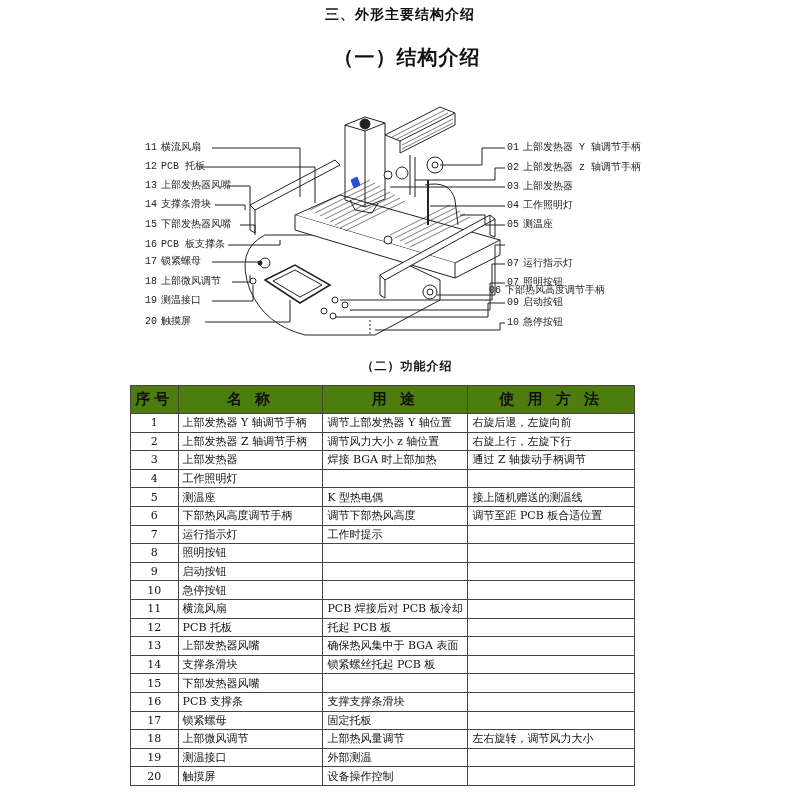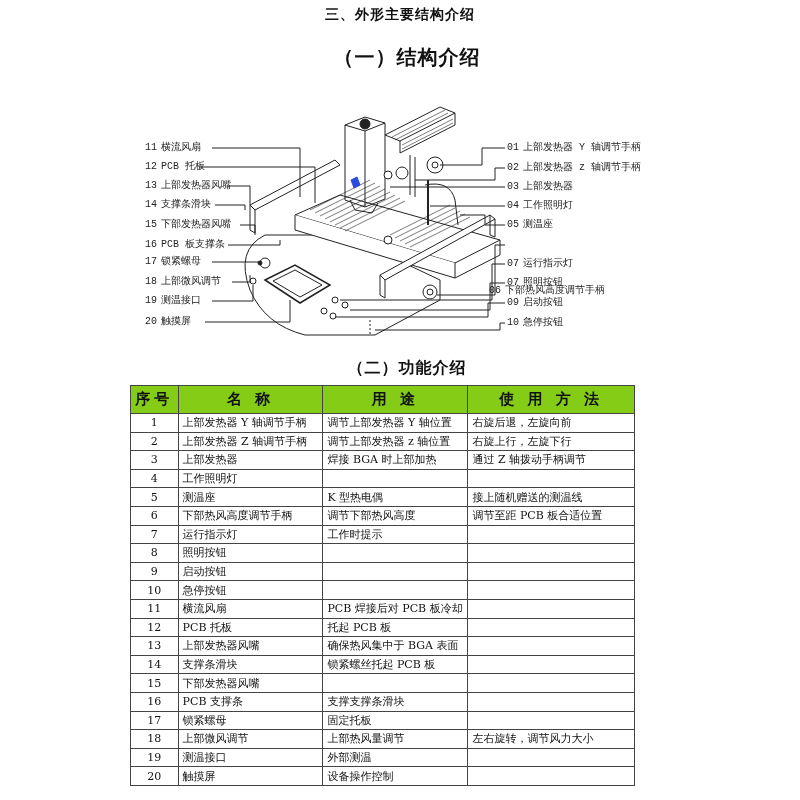--- a/index.html
+++ b/index.html
@@ -11,41 +11,41 @@
       font-family: "DejaVu Sans", sans-serif; font-weight: bold; font-size: 14px; letter-spacing: 1px;
       color: #111;
     }
     .title-sub {
       position: absolute; left: 0; top: 44px; width: 800px; text-align: center;
       font-family: "DejaVu Sans", sans-serif; font-weight: bold; font-size: 20px; letter-spacing: 1px;
       padding-left: 14px;
     }
     .title-sub2 {
       position: absolute; left: 0; top: 358px; width: 800px; text-align: center;
-      font-family: "DejaVu Sans", sans-serif; font-weight: bold; font-size: 16px; letter-spacing: 1px;
+      font-family: "DejaVu Sans", sans-serif; font-weight: bold; font-size: 12px; letter-spacing: 1px;
       padding-left: 14px;
     }
 
     
     .diagram { position: absolute; left: 140px; top: 85px; width: 490px; height: 260px; }
     .diagram svg { position: absolute; left: 0; top: 0; }
     .callout {
       position: absolute; font-family: Liberation Mono, monospace; font-size: 10px; color: #222;
       white-space: nowrap; line-height: 10px;
     }
     .callout .num { margin-right: 4px; }
 
     
     .func-table {
       position: absolute; left: 130px; top: 385px; width: 505px;
       border-collapse: collapse; border: 1.5px solid #222;
       font-family: "DejaVu Serif", "Liberation Serif", serif;
     }
     .func-table th {
-      background: #84cc16; height: 28px; font-size: 15px; font-weight: bold;
+      background: #4d7c0f; height: 28px; font-size: 15px; font-weight: bold;
       border: 1px solid #444; text-align: center; letter-spacing: 4px;
       font-family: "DejaVu Sans", sans-serif;
     }
     .func-table td {
       height: 18.6px; font-size: 11px; border: 1px solid #444; padding: 0 4px;
       white-space: nowrap; line-height: 17px;
     }
     .func-table td.no { text-align: center; padding: 0; }
     .col-no { width: 48px; }
     .col-name { width: 145px; }
@@ -202,21 +202,21 @@
   <tbody id="tbody">
       <tr>
         <td class="no">1</td>
         <td>上部发热器 Y 轴调节手柄</td>
         <td>调节上部发热器 Y 轴位置</td>
         <td>右旋后退，左旋向前</td>
       </tr>
       <tr>
         <td class="no">2</td>
         <td>上部发热器 Z 轴调节手柄</td>
-        <td>调节上部发热器 z 轴位置</td>
+        <td>调节风力大小 z 轴位置</td>
         <td>右旋上行，左旋下行</td>
       </tr>
       <tr>
         <td class="no">3</td>
         <td>上部发热器</td>
         <td>焊接 BGA 时上部加热</td>
         <td>通过 Z 轴拨动手柄调节</td>
       </tr>
       <tr>
         <td class="no">4</td>

